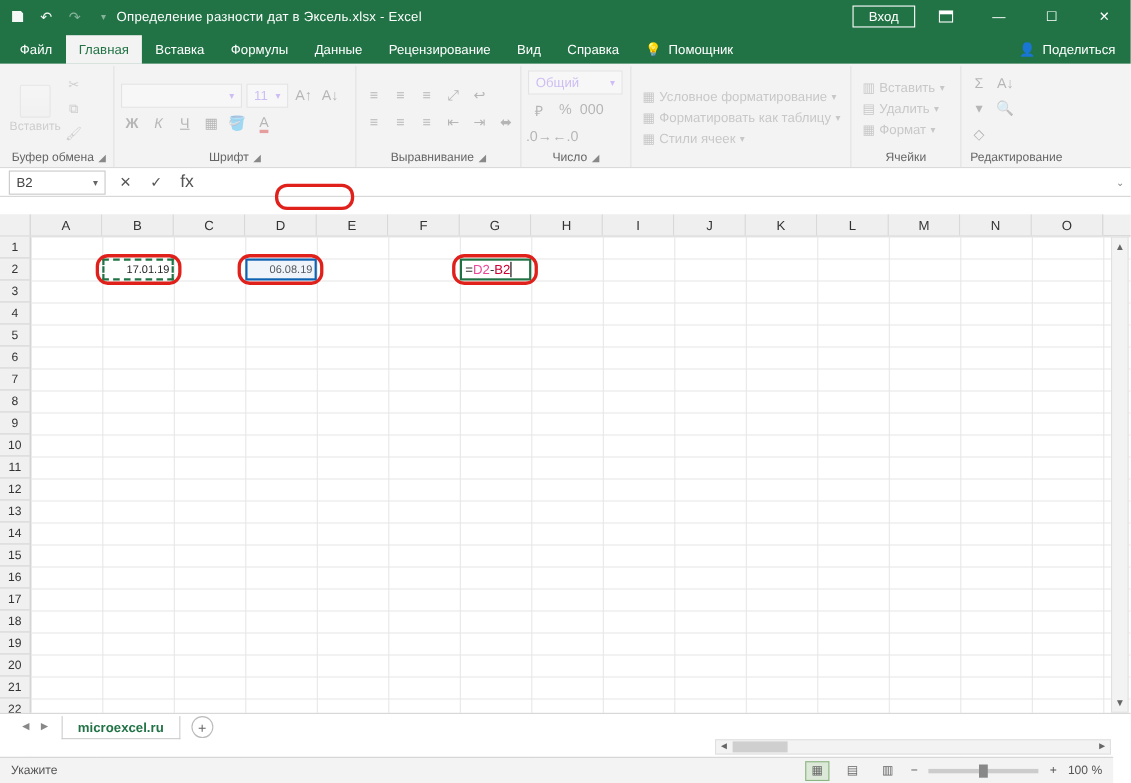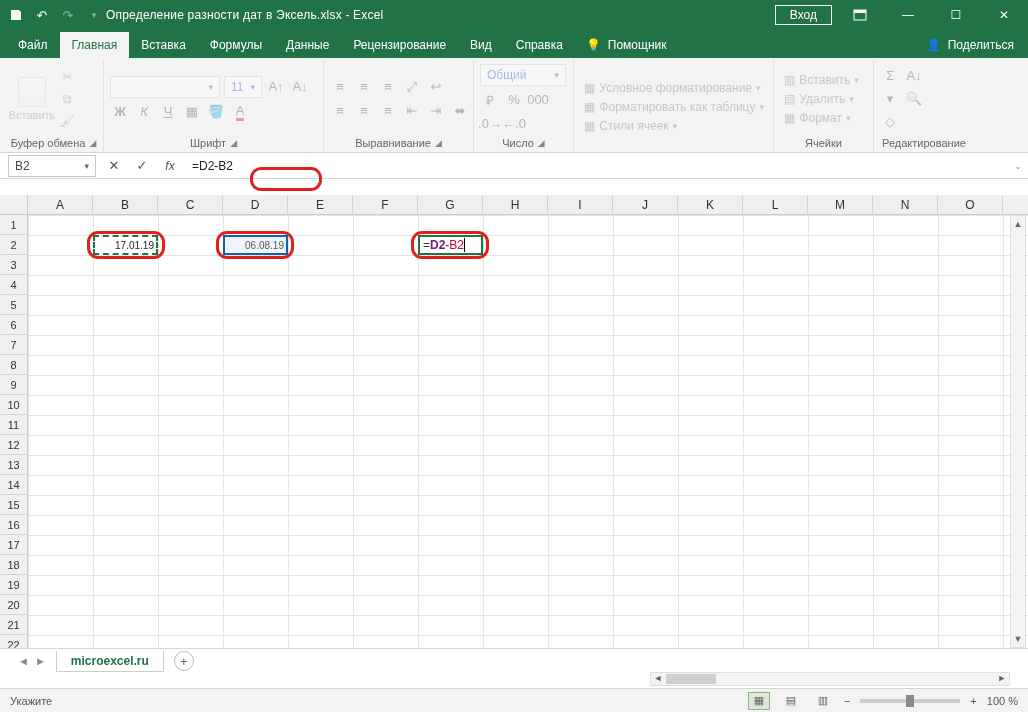--- a/index.html
+++ b/index.html
@@ -21,31 +21,31 @@
 .rgroup { border-right: 1px solid #e1e1e1; display: flex; flex-direction: column; justify-content: space-between; padding: 2px 6px 1px; }
 .rgroup-body { flex: 1; display: flex; align-items: center; gap: 4px; }
 .rgroup-label { text-align: center; font-size: 11px; color: #666; padding: 2px 0 2px; display: flex; justify-content: center; gap: 4px; align-items: center; }
 .dim { opacity: .35; }
 .paste-big { display: flex; flex-direction: column; align-items: center; width: 44px; font-size: 11px; gap: 2px; color: #888; }
 .paste-icon { width: 28px; height: 30px; border: 1px solid #ccc; background: linear-gradient(#fafafa,#eee); border-radius: 2px; position: relative; }
 .mini-col { display: flex; flex-direction: column; gap: 4px; }
 .mini-btn { width: 18px; height: 18px; display: flex; align-items: center; justify-content: center; font-size: 12px; color: #888; }
 .font-box { display: flex; flex-direction: column; gap: 4px; }
 .font-row { display: flex; gap: 4px; align-items: center; }
-.combo { border: 1px solid #c8c8c8; background: #fff; height: 22px; display: flex; align-items: center; padding: 0 6px; font-size: 12px; color: #1d4ed8; }
+.combo { border: 1px solid #c8c8c8; background: #fff; height: 22px; display: flex; align-items: center; padding: 0 6px; font-size: 12px; color: #8b5cf6; }
 .combo.font { width: 110px; }
 .combo.size { width: 38px; }
 .ico { width: 20px; height: 20px; display: flex; align-items: center; justify-content: center; font-size: 13px; }
 .btn-generic { display: flex; align-items: center; gap: 4px; font-size: 12px; color: #777; padding: 1px 4px; white-space: nowrap; }
 .launcher { font-size: 9px; color: #888; }
 .formulabar { height: 26px; background: #fff; border-bottom: 1px solid #d4d4d4; display: flex; align-items: center; position: relative; }
 .namebox { width: 88px; border: 1px solid #c8c8c8; height: 22px; margin: 0 4px 0 8px; display: flex; align-items: center; padding: 0 6px; font-size: 12px; background: #fff; justify-content: space-between; }
 .nb-arrow { font-size: 9px; color: #666; }
 .fb-btn { width: 28px; height: 24px; display: flex; align-items: center; justify-content: center; color: #555; font-size: 13px; }
-.fx { font-style: italic; font-size: 12px; text-align: center; }
+.fx { font-size: 16px; text-align: center; }
 .formula-input { flex: 1; padding: 0 8px; font-size: 12px; color: #222; display: flex; align-items: center; height: 22px; }
 .fb-expand { position: absolute; right: 6px; font-size: 9px; color: #888; }
 .ring-fb { position: absolute; left: 250px; top: 167px; width: 72px; height: 24px; border: 3px solid #e0201b; border-radius: 11px; pointer-events: none; z-index: 50; }
 .grid-area { position: absolute; left: 0; top: 195px; right: 0; bottom: 24px; background: #fff; display: flex; flex-direction: column; }
 .col-headers { height: 20px; display: flex; background: #f0f0f0; border-bottom: 1px solid #ccc; }
 .corner { width: 28px; border-right: 1px solid #ccc; background: #f0f0f0; }
 .ch { width: 65px; border-right: 1px solid #d4d4d4; display: flex; align-items: center; justify-content: center; font-size: 12px; color: #333; background: #efefef; }
 .rows-wrap { display: flex; flex: 1; overflow: hidden; position: relative; }
 .row-headers { width: 28px; background: #f0f0f0; border-right: 1px solid #ccc; }
 .rh { height: 20px; border-bottom: 1px solid #d4d4d4; display: flex; align-items: center; justify-content: center; font-size: 11px; color: #333; }
@@ -61,29 +61,29 @@
 .ring-g2 { left: 383px; top: 16px; width: 78px; height: 28px; }
 .vscroll { position: absolute; right: 2px; top: 215px; bottom: 64px; width: 16px; background: #f3f3f3; border: 1px solid #e0e0e0; }
 .vscroll .arrow { height: 16px; display: flex; align-items:center; justify-content:center; font-size:9px; color:#666; }
 .sheet-tabs { position: absolute; left: 0; right: 0; bottom: 24px; height: 40px; background: #fff; border-top: 1px solid #d4d4d4; }
 .sheet-tabs-inner { display: flex; align-items: center; padding: 0 8px; height: 24px; }
 .st-nav { display: flex; gap: 6px; color: #888; font-size: 11px; padding: 0 10px; }
 .st-tab { border: 1px solid #ccc; border-top: none; padding: 3px 14px; font-size: 12px; color: #217346; font-weight: 600; background:#fff; }
 .st-add { width: 20px; height: 20px; border: 1px solid #bbb; border-radius: 50%; display: flex; align-items: center; justify-content: center; margin-left: 10px; font-size: 13px; color: #666; }
 .hscroll { position: absolute; right: 18px; bottom: 2px; width: 360px; height: 14px; background: #f3f3f3; border: 1px solid #e0e0e0; display:flex; }
 .hscroll .thumb { width: 50px; background:#cfcfcf; margin:1px; }
-.statusbar { position: absolute; left: 0; right: 0; bottom: 0; height: 24px; background: #f3f3f3; border-top: 1px solid #d4d4d4; display: flex; align-items: center; padding: 0 10px; font-size: 11px; color: #555; }
+.statusbar { position: absolute; left: 0; right: 16px; bottom: 0; height: 24px; background: #f3f3f3; border-top: 1px solid #d4d4d4; display: flex; align-items: center; padding: 0 10px; font-size: 11px; color: #555; }
 .status-right { margin-left: auto; display: flex; align-items: center; gap: 10px; }
 .view-btn { width: 22px; height: 18px; border: 1px solid transparent; display: flex; align-items: center; justify-content: center; font-size: 11px; color: #666; }
 .view-btn.on { background: #dce9d8; border-color: #8bb580; }
 .zoom-slider { width: 100px; height: 4px; background: #ccc; position: relative; }
 .zoom-slider::after { content:''; position:absolute; left:50%; top:-4px; width:8px; height:12px; background:#888; transform:translateX(-50%); }
 svg { display: block; }
 .eq { color:#333; }
-.ref-d { color:#701a75;font-weight:bold; }
+.ref-d { color:#ec4899; }
 .ref-m { color:#333; }
 .ref-b { color:#c03; }
 .cursor { display:inline-block; width:1px; height:14px; background:#000; vertical-align:middle; }
 </style>
 </head>
 <body>
 
 <div class="titlebar">
   <div class="qat">
     <div class="qat-btn">
@@ -307,23 +307,20 @@
 <div class="formulabar">
   <div class="namebox">
     <span>B2</span>
     <span class="nb-arrow">▾</span>
   </div>
   <div class="fb-btn">✕</div>
   <div class="fb-btn">✓</div>
   <div class="fb-btn">
       <span class="fx">fx</span>
     </div>
-  <div class="formula-input">
-    <span>=D2-B2</span>
-  </div>
   <div class="fb-expand">⌄</div>
 </div>
 <div class="ring-fb"></div>
 
 <div class="grid-area">
   <div class="col-headers">
     <div class="corner"></div>
     <div class="ch">A</div>
     <div class="ch">B</div>
     <div class="ch">C</div>

